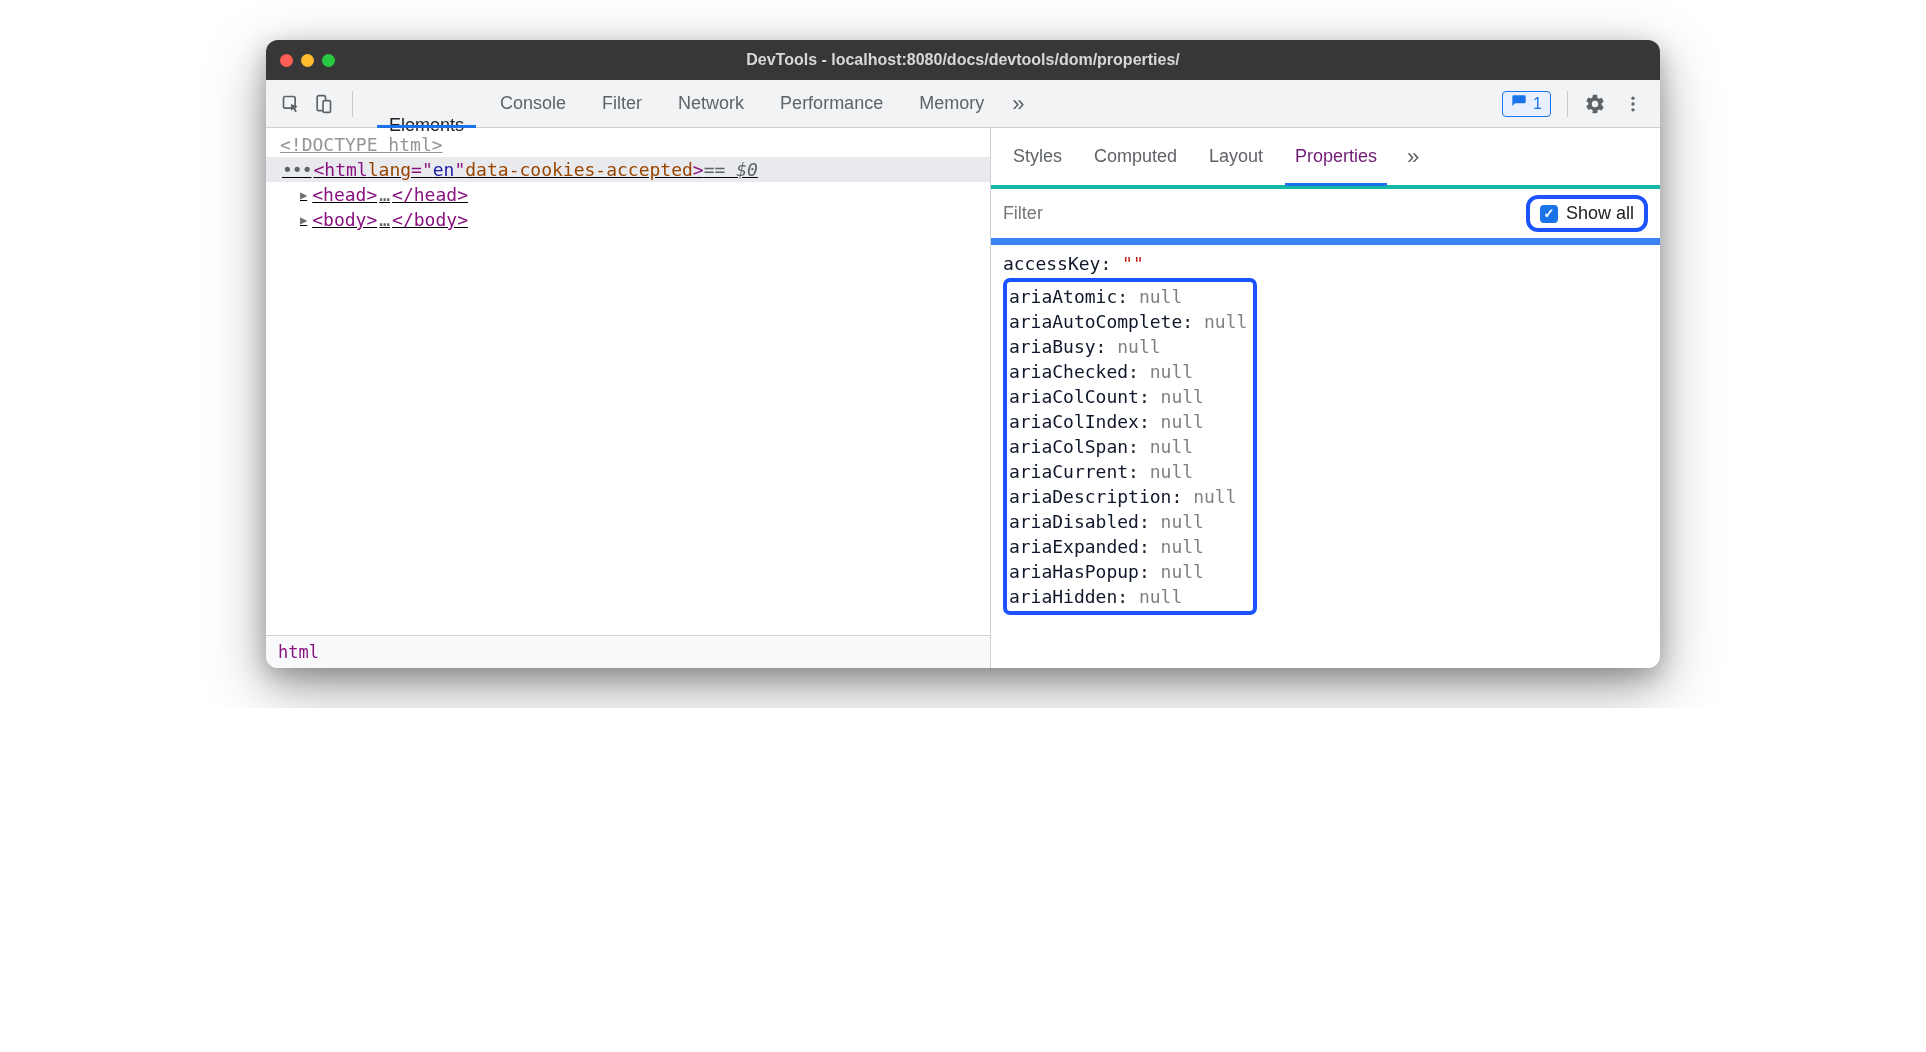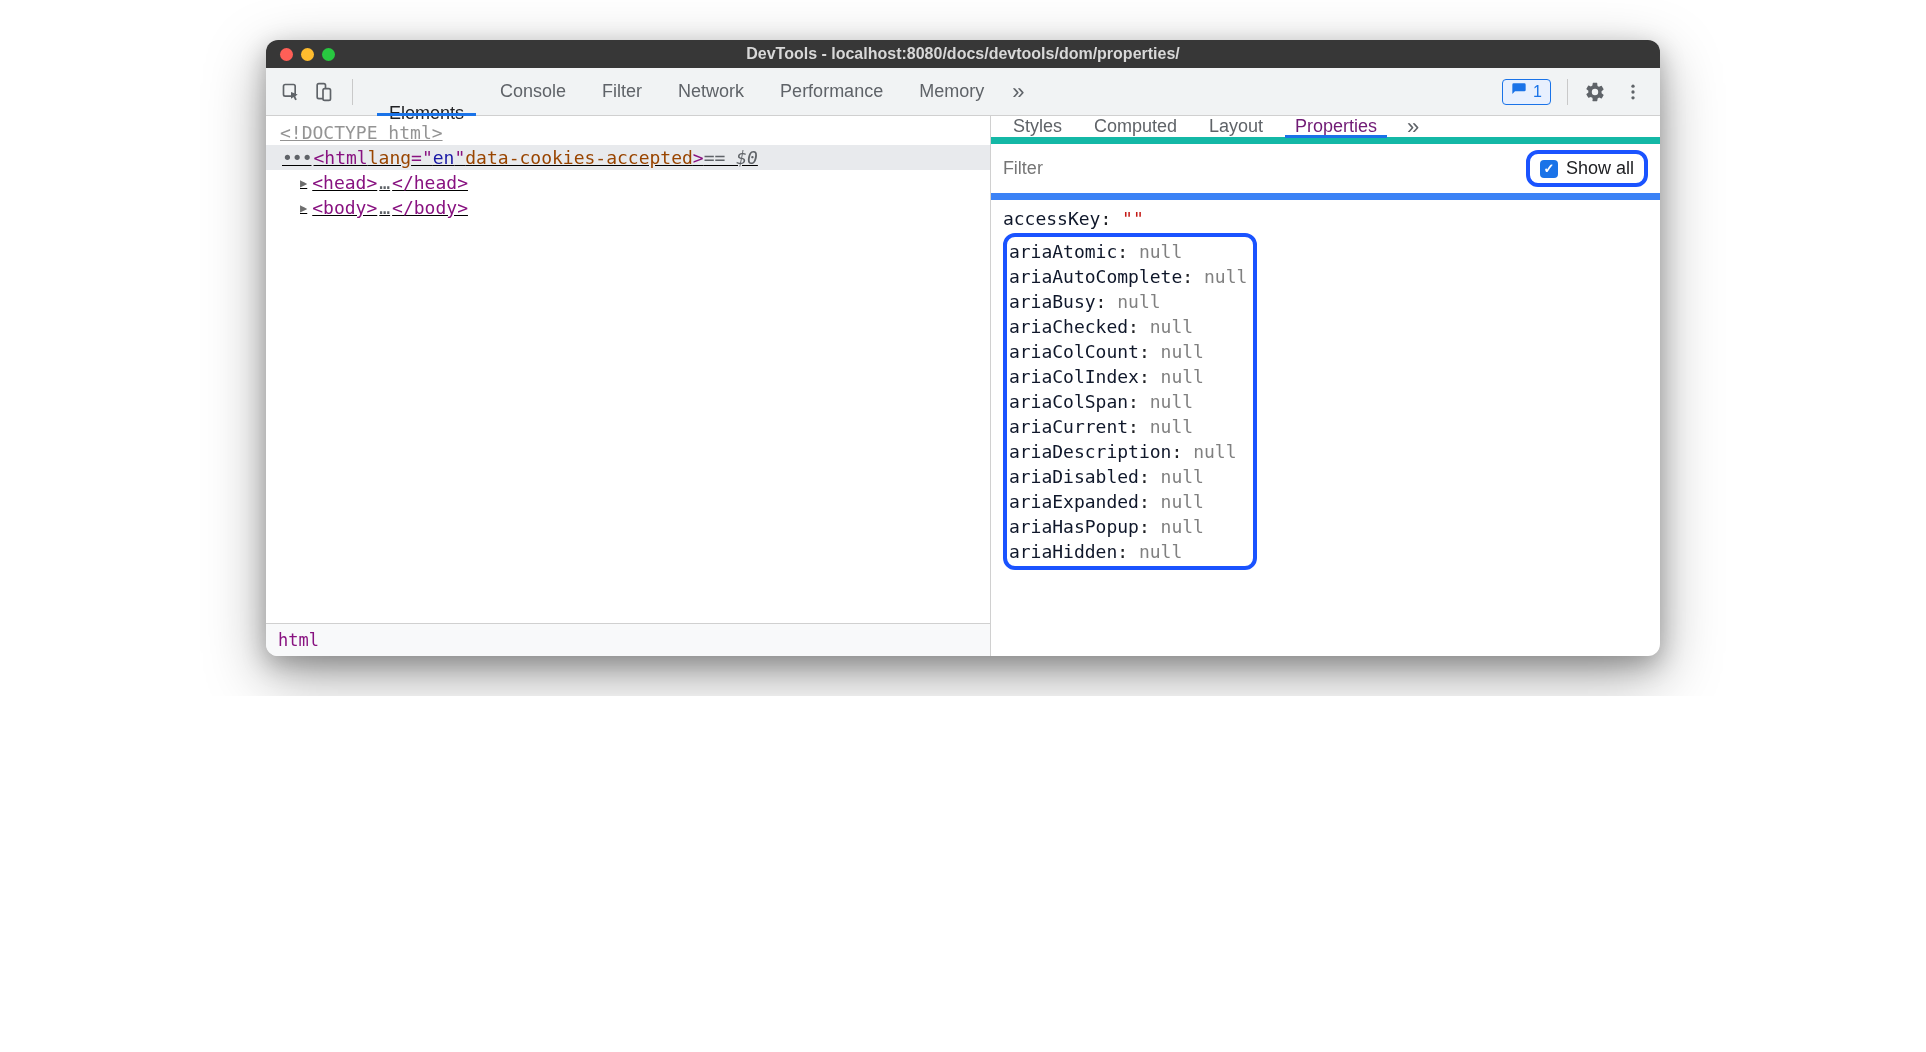--- a/index.html
+++ b/index.html
@@ -15,21 +15,21 @@
     width: 1394px;
     border-radius: 12px;
     overflow: hidden;
     box-shadow: 0 20px 60px rgba(0,0,0,0.35), 0 8px 24px rgba(0,0,0,0.25);
     background: #fff;
     display: flex;
     flex-direction: column;
   }
   .titlebar {
     background: #373737;
-    height: 28px;
+    height: 40px;
     display: flex;
     align-items: center;
     padding: 0 14px;
     position: relative;
   }
   .traffic-lights { display: flex; gap: 8px; }
   .dot { width: 13px; height: 13px; border-radius: 50%; }
   .dot.red { background: #ff5f57; }
   .dot.yellow { background: #febc2e; }
   .dot.green { background: #28c840; }
@@ -113,22 +113,22 @@
     padding: 6px 12px;
     font-family: Menlo, Consolas, monospace;
     font-size: 17px;
     color: #881280;
     background: #f8f9fa;
   }
 
   .side-pane { flex: 1; display: flex; flex-direction: column; }
   .subtabs {
     display: flex; align-items: center;
-    border-bottom: 7px solid #14b8a6;
-    height: 28px;
+    border-bottom: 4px solid #14b8a6;
+    height: 61px;
     padding: 0 6px;
   }
   .subtab {
     padding: 0 16px;
     display: flex; align-items: center;
     font-size: 18px;
     color: #5f6368;
     cursor: pointer;
     height: 100%;
     position: relative;
@@ -178,21 +178,21 @@
     font-size: 18px;
     overflow: auto;
   }
   .prop-row { padding: 2px 0; }
   .prop-key { color: #0f172a; }
   .prop-colon { color: #202124; }
   .prop-val-str { color: #c41a16; }
   .prop-val-null { color: #808080; }
   .highlight-box {
     border: 4px solid #1a53ff;
-    border-radius: 12px;
+    border-radius: 7px;
     padding: 2px 6px 2px 2px;
     display: inline-block;
     margin-top: 2px;
   }
 </style>
 </head>
 <body>
 
 <div class="window">
 

